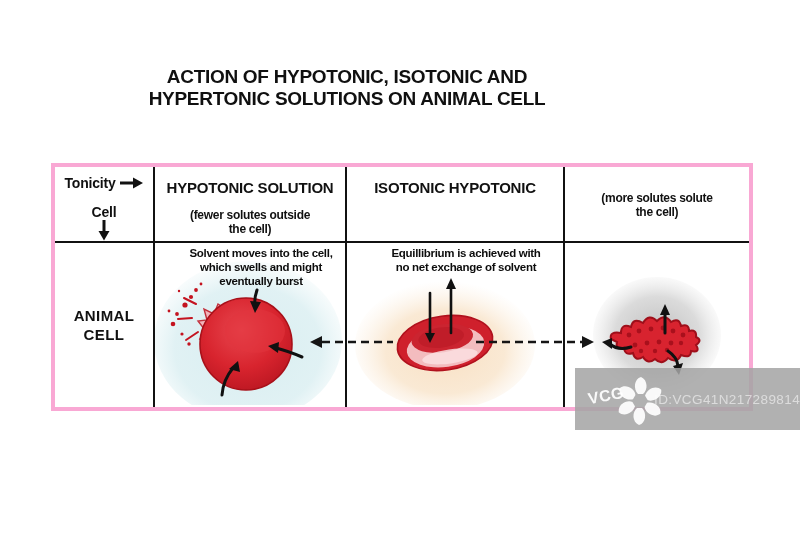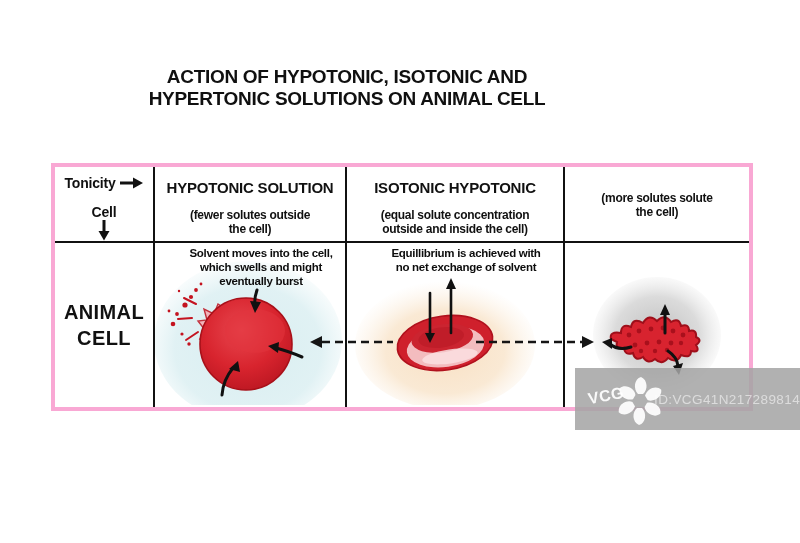--- a/index.html
+++ b/index.html
@@ -23,21 +23,21 @@
   .bb{border-bottom:2px solid #111;}
   .corner{display:flex;flex-direction:column;align-items:center;}
   .ton-line{display:flex;align-items:center;gap:3px;margin-top:8px;}
   .ton-label,.cell-label{font-size:14px;font-weight:bold;letter-spacing:-0.2px;}
   .cell-label{margin-top:13px;}
   .head{display:flex;flex-direction:column;align-items:center;padding-top:12px;}
   .col-name{font-size:15px;font-weight:bold;letter-spacing:-0.2px;line-height:1.15;}
   .col-sub{font-size:12px;font-weight:bold;letter-spacing:-0.3px;line-height:1.18;
     text-align:center;white-space:pre-line;margin-top:12px;}
   .row-label{display:flex;align-items:center;justify-content:center;text-align:center;
-    font-size:20px;font-weight:bold;letter-spacing:0.4px;line-height:1.3;white-space:pre-line;}
+    font-size:15px;font-weight:bold;letter-spacing:0.4px;line-height:1.3;white-space:pre-line;}
   .body-cell{overflow:hidden;padding-left:22px;}
   .body-cell .illus{position:absolute;left:0;top:0;z-index:1;}
   .caption{
     position:relative;z-index:2;margin-top:3px;text-align:center;
     font-size:11.5px;font-weight:bold;letter-spacing:-0.3px;line-height:1.22;
     white-space:pre-line;color:#0d0d0d;
   }
   .dash-overlay{position:absolute;left:300px;top:331px;width:310px;height:22px;z-index:3;}
   .watermark{
     position:absolute;left:575px;top:368px;width:225px;height:62px;
@@ -79,22 +79,20 @@
     </div>
 
     <div class="cell br bb head">
       <span class="col-name">HYPOTONIC SOLUTION</span>
       <span class="col-sub">(fewer solutes outside
 the cell)</span>
     </div>
 
     <div class="cell br bb head">
       <span class="col-name">ISOTONIC HYPOTONIC</span>
-      <span class="col-sub">(equal solute concentration
-outside and inside the cell)</span>
     </div>
 
     <div class="cell bb head">
       <span class="col-sub">(more solutes solute
 the cell)</span>
     </div>
 
     <div class="cell br row-label">ANIMAL
 CELL</div>
 

